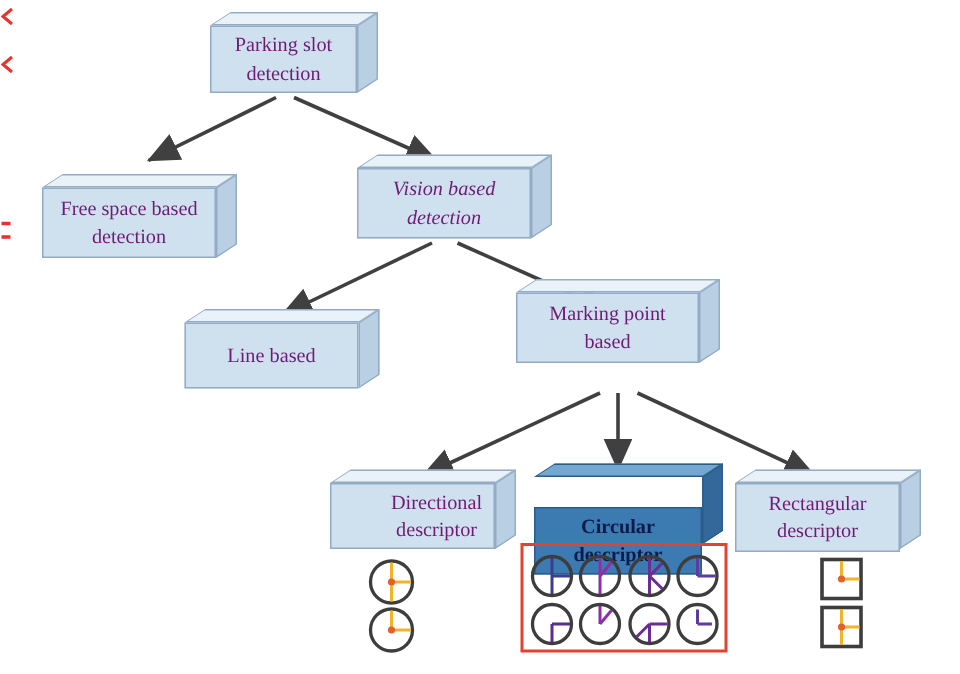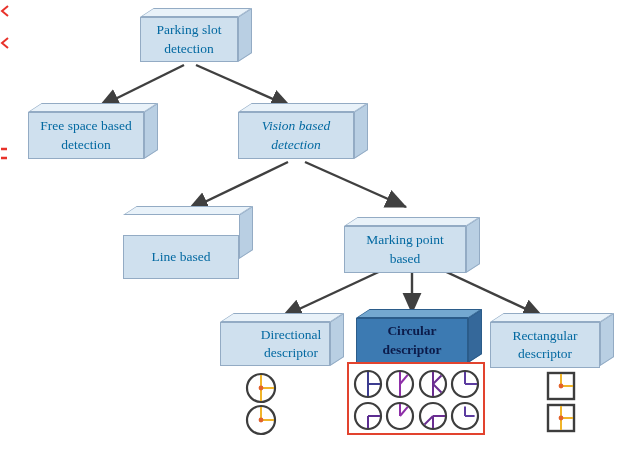--- a/index.html
+++ b/index.html
@@ -3,21 +3,21 @@
 <meta charset="utf-8">
 <style>
   html,body{margin:0;padding:0;background:#fff;}
   .canvas{position:relative;width:640px;height:449px;background:#ffffff;overflow:hidden;
           font-family:"Liberation Serif", serif;}
   svg.layer{position:absolute;left:0;top:0;width:640px;height:449px;pointer-events:none;}
   
   .box3d{position:absolute;}
   .face{position:absolute;box-sizing:border-box;border:1px solid #93abc4;}
   .front{left:0;top:9px;background:#cfe0ee;display:flex;align-items:center;justify-content:center;
-         text-align:center;font-size:13.5px;line-height:1.35;color:#0369a1;padding:2px 8px;box-sizing:border-box;}
+         text-align:center;font-size:13.5px;line-height:1.35;color:#701a75;padding:2px 8px;box-sizing:border-box;}
   .ftop{left:0;top:0;height:9px;background:#e9f2f9;transform-origin:0 100%;transform:skewX(-57deg);}
   .fside{top:9px;width:14px;background:#b9cfe3;transform-origin:0 0;transform:skewY(-33deg);}
   .hl .front{background:#3c7ab2;color:#0c1b4a;font-weight:bold;border-color:#2b5c8a;}
   .hl .ftop{background:#74a8d0;border-color:#2b5c8a;}
   .hl .fside{background:#35689a;border-color:#2b5c8a;}
   
   .redframe{position:absolute;border:2.5px solid #e2432e;background:transparent;}
 </style>
 </head>
 <body>
@@ -40,54 +40,54 @@
       <line x1="425" y1="262" x2="543" y2="317" marker-end="url(#ah)"></line>
     </g>
   </svg>
 
   <div class="box3d" style="left:140px;top:8px;width:112px;height:54px;">
     <div class="face ftop" style="width:98px;"></div>
     <div class="face fside" style="left:98px;height:45px;"></div>
     <div class="face front" style="width:98px;height:45px;">Parking slot detection</div>
   </div>
 
-  <div class="box3d" style="left:28px;top:103px;width:134px;height:56px;border-radius:16px;">
+  <div class="box3d" style="left:28px;top:116px;width:134px;height:56px;border-radius:16px;">
     <div class="face ftop" style="width:116px;"></div>
     <div class="face fside" style="left:116px;height:47px;"></div>
     <div class="face front" style="width:116px;height:47px;">Free space based detection</div>
   </div>
 
   <div class="box3d" style="left:238px;top:103px;width:130px;height:56px;">
     <div class="face ftop" style="width:116px;"></div>
     <div class="face fside" style="left:116px;height:47px;"></div>
     <div class="face front" style="width:116px;height:47px;font-style:italic;">Vision based detection</div>
   </div>
 
   <div class="box3d" style="left:123px;top:206px;width:130px;height:53px;">
     <div class="face ftop" style="width:116px;"></div>
     <div class="face fside" style="left:116px;height:44px;"></div>
-    <div class="face front" style="width:116px;height:44px;margin-top:20px;">Line based</div>
+    <div class="face front" style="width:116px;height:44px;">Line based</div>
   </div>
 
-  <div class="box3d" style="left:344px;top:217px;width:110px;height:56px;">
+  <div class="box3d" style="left:344px;top:186px;width:110px;height:56px;">
     <div class="face ftop" style="width:122px;"></div>
     <div class="face fside" style="left:122px;height:47px;"></div>
     <div class="face front" style="width:122px;height:47px;">Marking point based</div>
   </div>
 
   <div class="box3d" style="left:220px;top:313px;width:124px;height:53px;">
     <div class="face ftop" style="width:110px;"></div>
     <div class="face fside" style="left:110px;height:44px;"></div>
     <div class="face front" style="width:110px;height:44px;padding-left:40px;">Directional descriptor</div>
   </div>
 
   <div class="box3d hl" style="left:356px;top:309px;width:126px;height:54px;">
     <div class="face ftop" style="width:112px;"></div>
     <div class="face fside" style="left:112px;height:45px;"></div>
-    <div class="face front" style="width:112px;height:45px;">Circular descriptor</div>
+    <div class="face front" style="width:112px;height:45px;margin-top:20px;">Circular descriptor</div>
   </div>
 
   <div class="box3d" style="left:490px;top:313px;width:124px;height:53px;">
     <div class="face ftop" style="width:110px;"></div>
     <div class="face fside" style="left:110px;height:44px;"></div>
     <div class="face front" style="width:110px;height:46px;">Rectangular descriptor</div>
   </div>
 
   <div class="redframe" id="redframe" style="left: 347px; top: 362px; width: 134px; height: 69px; border-color: rgb(226, 67, 46);"></div>
 

